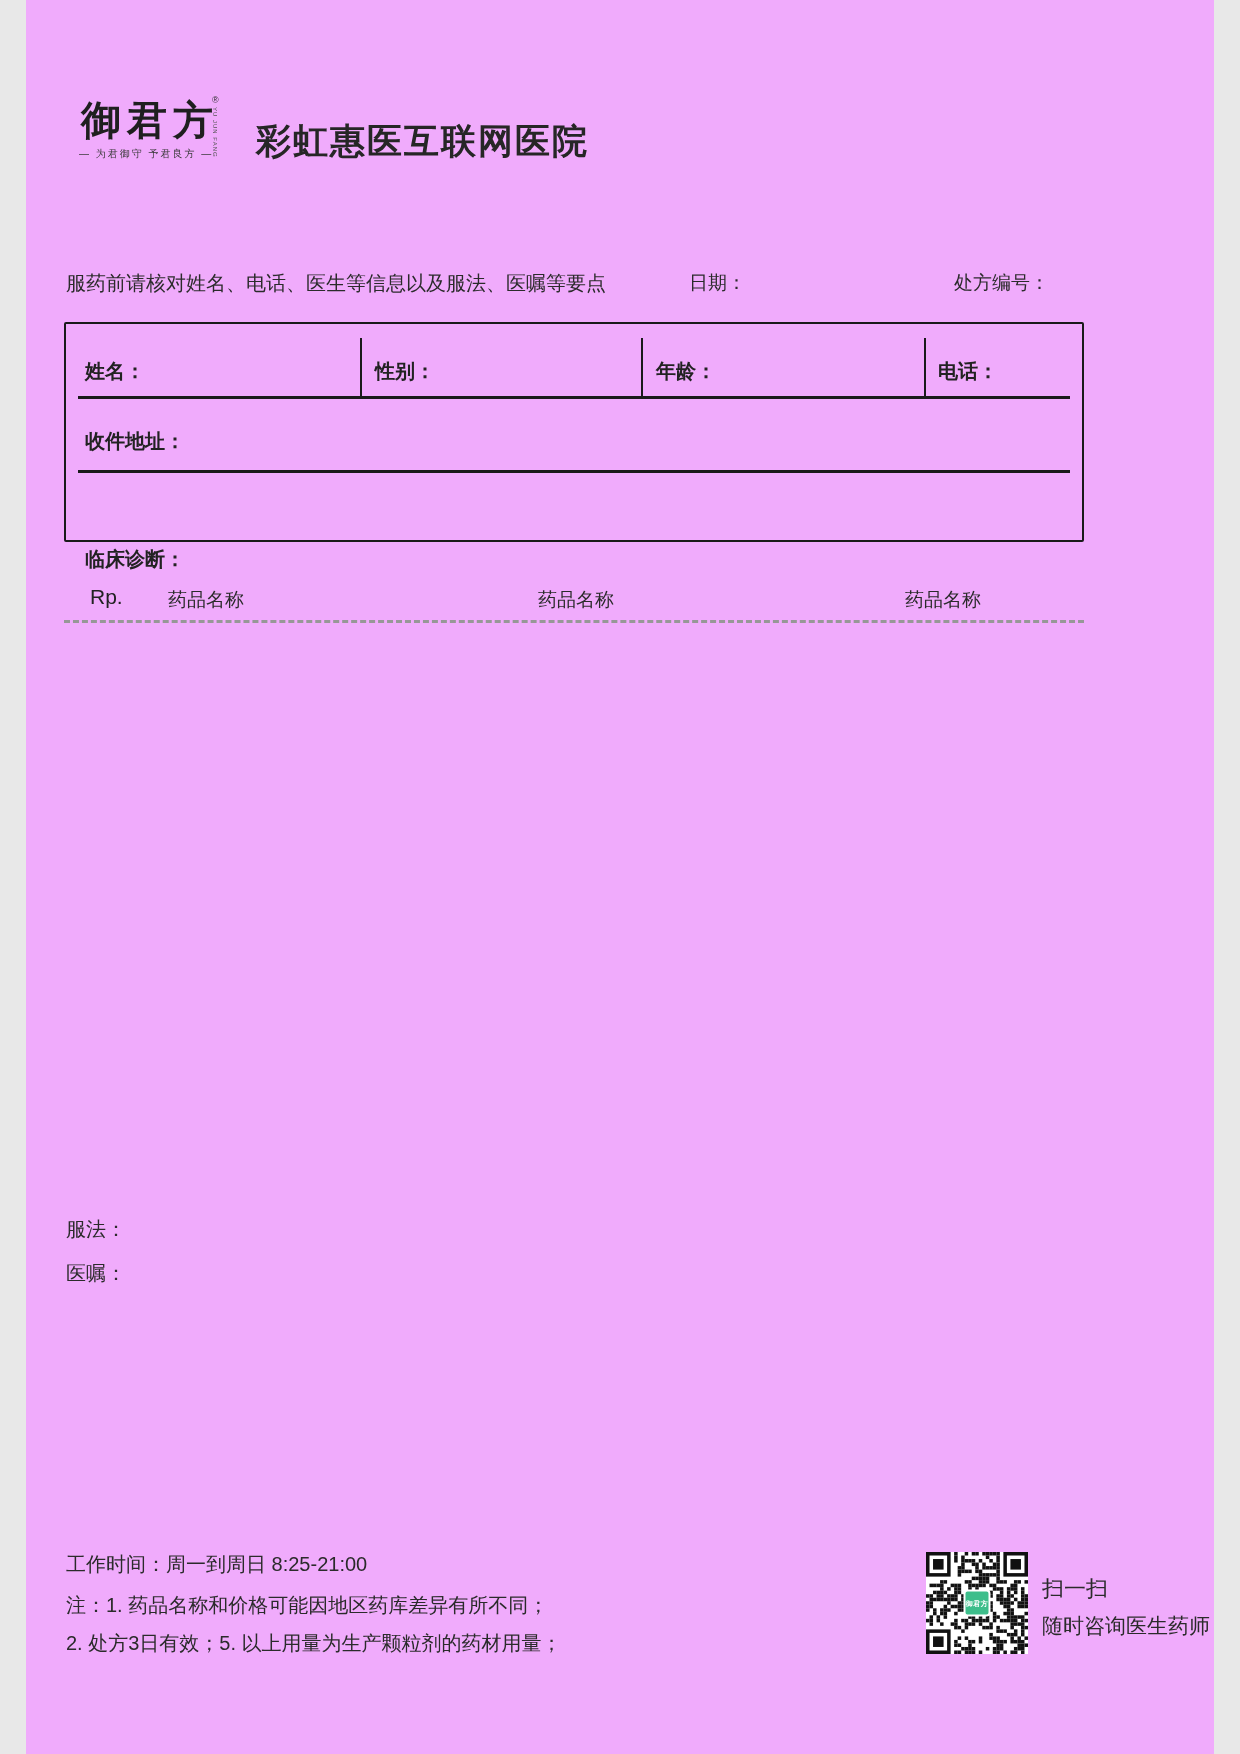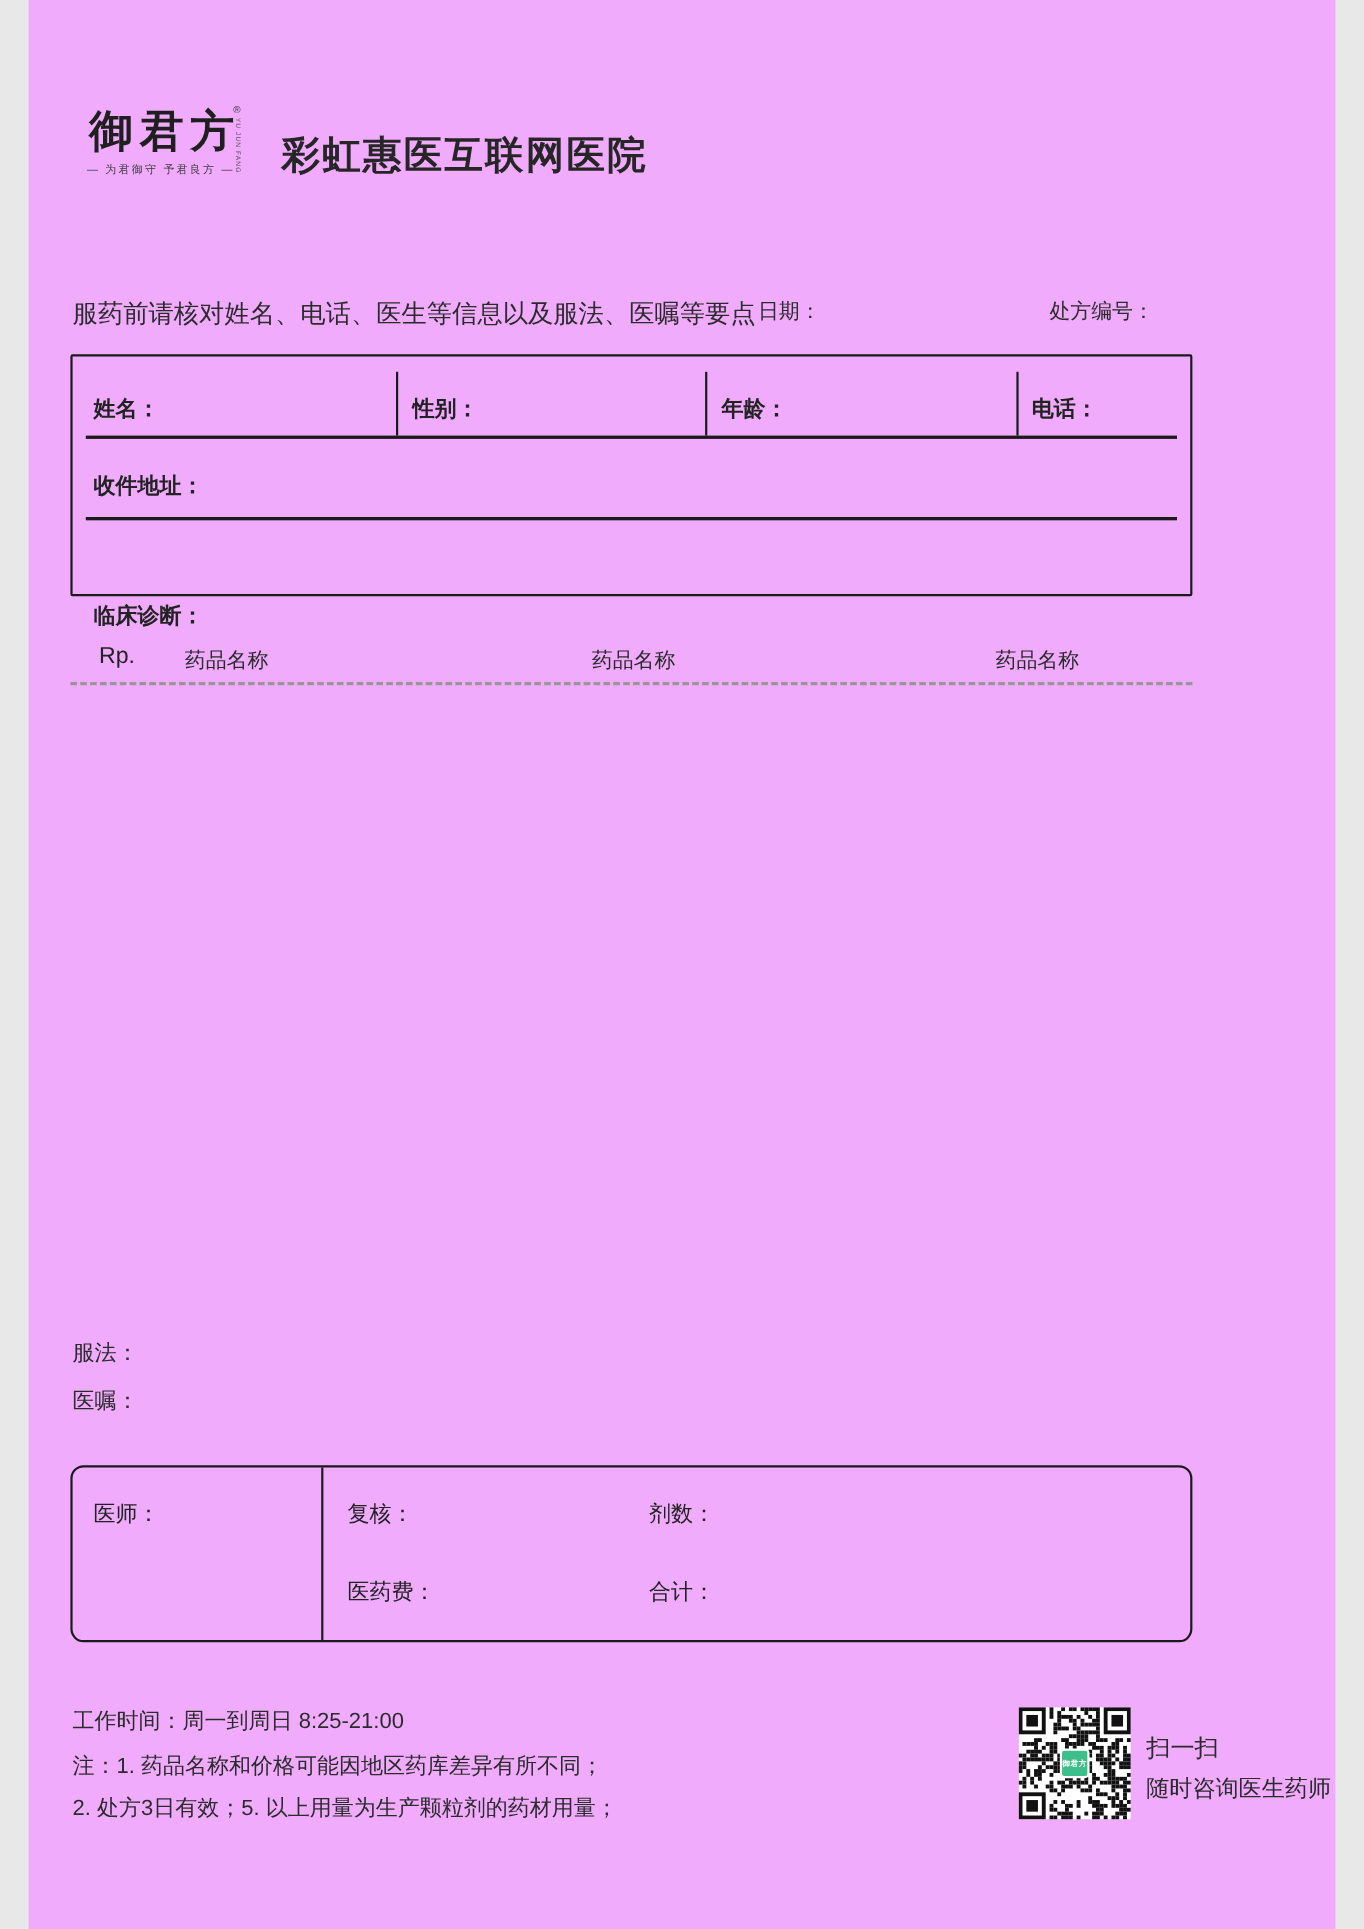--- a/index.html
+++ b/index.html
@@ -33,21 +33,21 @@
     left:53px;top:147px;
     font-size:10px;letter-spacing:2px;color:#3a3a3a;white-space:nowrap;
   }
   .hospital-name{
     left:230px;top:118px;
     font-size:35px;font-weight:800;letter-spacing:2px;color:#262626;
     font-family:"Liberation Sans",sans-serif;
   }
 
   
-  .notice{left:40px;top:270px;font-size:23px;color:#2b2b2b;}
+  .notice{left:40px;top:270px;font-size:20px;color:#2b2b2b;}
   .date-label{left:663px;top:270px;font-size:19px;}
   .rx-no-label{left:928px;top:270px;font-size:19px;}
 
   
   .patient-box{
     left:38px;top:322px;width:1020px;height:220px;
     border:2.5px solid #1a1a1a;border-radius:2px;box-sizing:border-box;font-weight:bold;
   }
   .patient-box .label{position:absolute;font-size:20px;color:#222;}
   .lbl-name{left:19px;top:34px;}
@@ -141,28 +141,20 @@
 
   <div class="abs rp-label">Rp.</div>
   <div class="abs drug-h1">药品名称</div>
   <div class="abs drug-h2">药品名称</div>
   <div class="abs drug-h3">药品名称</div>
   <div class="abs dashed-line"></div>
 
   <div class="abs usage-label">服法：</div>
   <div class="abs advice-label">医嘱：</div>
 
-  <div class="abs doctor-box">
-    <div class="doc-vdiv"></div>
-    <span class="label lbl-physician">医师：</span>
-    <span class="label lbl-review">复核：</span>
-    <span class="label lbl-doses">剂数：</span>
-    <span class="label lbl-fee">医药费：</span>
-    <span class="label lbl-total">合计：</span>
-  </div>
 
   <div class="abs work-hours">工作时间：周一到周日 8:25-21:00</div>
   <div class="abs note-1">注：1. 药品名称和价格可能因地区药库差异有所不同；</div>
   <div class="abs note-2">2. 处方3日有效；5. 以上用量为生产颗粒剂的药材用量；</div>
 
   <div class="abs qr-wrap">
     <svg width="102" height="102" viewBox="0 0 101.5 101.5" xmlns="http://www.w3.org/2000/svg">
         <rect x="0" y="0" width="101.5" height="101.5" fill="#ffffff"></rect>
         <rect x="28" y="0" width="3.5" height="3.5" fill="#111111"></rect>
         <rect x="38.5" y="0" width="3.5" height="3.5" fill="#111111"></rect>

